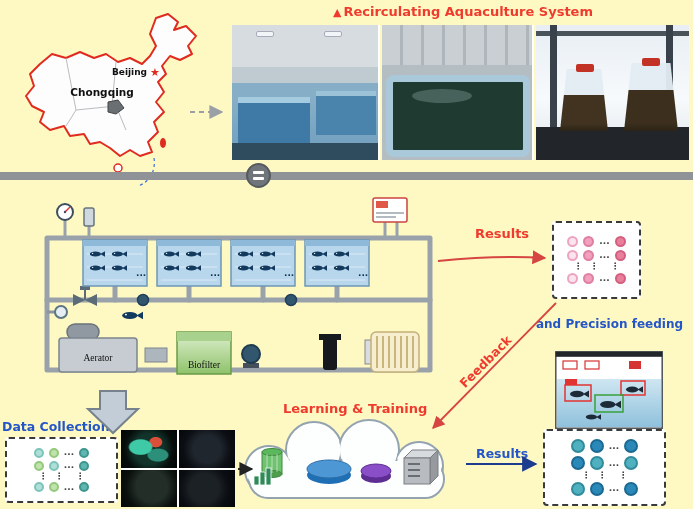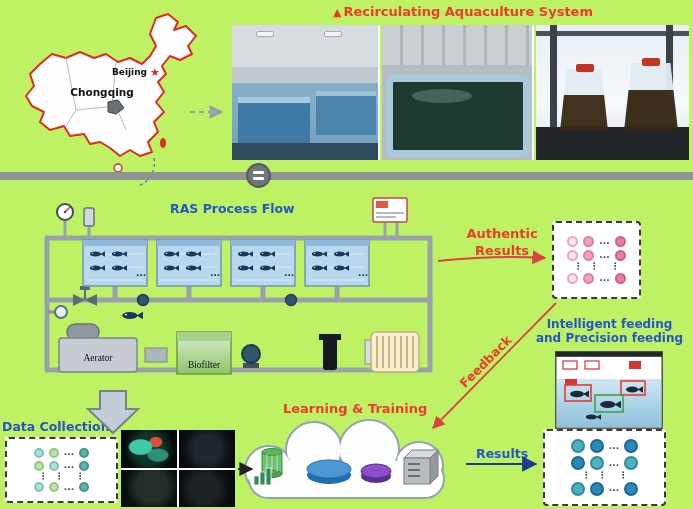--- a/index.html
+++ b/index.html
@@ -1,17 +1,17 @@
 <!DOCTYPE html>
 <html><head>
 <meta charset="utf-8">
 <style>
   *{margin:0;padding:0;box-sizing:border-box}
   html,body{background:#fff}
-  .canvas{position:relative;width:693px;height:509px;background:#bef264;overflow:hidden;
+  .canvas{position:relative;width:693px;height:509px;background:#fef9c3;overflow:hidden;
           font-family:"DejaVu Sans",sans-serif}
   .abs{position:absolute}
   .lbl{position:absolute;font-weight:bold;white-space:nowrap}
   .lbl-blue{color:#2456c8}
   .lbl-red{color:#ef3b2d}
 
   
   .fig-title{left:298px;top:4px;width:330px;text-align:center;font-size:13px;color:#ef3b2d}
   .fig-title .marker{font-size:11px;margin-right:2px}
 
@@ -147,21 +147,20 @@
     <div class="abs p3-clip p3-clip1"></div>
     <div class="abs p3-clip p3-clip2"></div>
   </div>
 
   <div class="divider"></div>
   <div class="divider-circle">
       <span></span>
       <span></span>
     </div>
 
-  <div class="lbl lbl-blue flow-title">RAS Process Flow</div>
 
   <svg style="left:25px;top:192px" width="432" height="220" viewBox="0 0 432 220">
     <defs>
       <symbol id="fish" viewBox="0 0 20 10">
         <ellipse cx="8" cy="5" rx="7" ry="3.2" fill="#123a5e"></ellipse>
         <polygon points="14,5 20,1.5 20,8.5" fill="#123a5e"></polygon>
         <circle cx="4.5" cy="4.2" r="0.9" fill="#fff"></circle>
       </symbol>
       <linearGradient id="greenGrad" x1="0" y1="0" x2="0" y2="1">
         <stop offset="0" stop-color="#def0cf"></stop>
@@ -276,26 +275,24 @@
     </g>
 
     <g>
       <rect x="340" y="148" width="8" height="24" fill="#d8dde2" stroke="#888"></rect>
       <rect x="346" y="140" width="48" height="40" rx="5" fill="#f6eecf" stroke="#c3b078" stroke-width="1.5"></rect>
       <path d="M352,144 V176 M358,144 V176 M364,144 V176 M370,144 V176 M376,144 V176 M382,144 V176 M388,144 V176" stroke="#c9b67c" stroke-width="2"></path>
     </g>
   </svg>
 
   <div class="authentic">
-    <div>Authentic</div>
     <div>Results</div>
   </div>
   <div class="lbl lbl-red feedback">Feedback</div>
   <div class="intelligent">
-    <div>Intelligent feeding</div>
     <div>and Precision feeding</div>
   </div>
   <div class="lbl lbl-blue datacol">Data Collection</div>
   <div class="lbl lbl-red learning">Learning &amp; Training</div>
   <div class="lbl lbl-blue results-lbl">Results</div>
 
   <div class="nodebox box-authentic">
     <div class="nrow">
         <span class="c cp1"></span>
         <span class="c cp2"></span>

